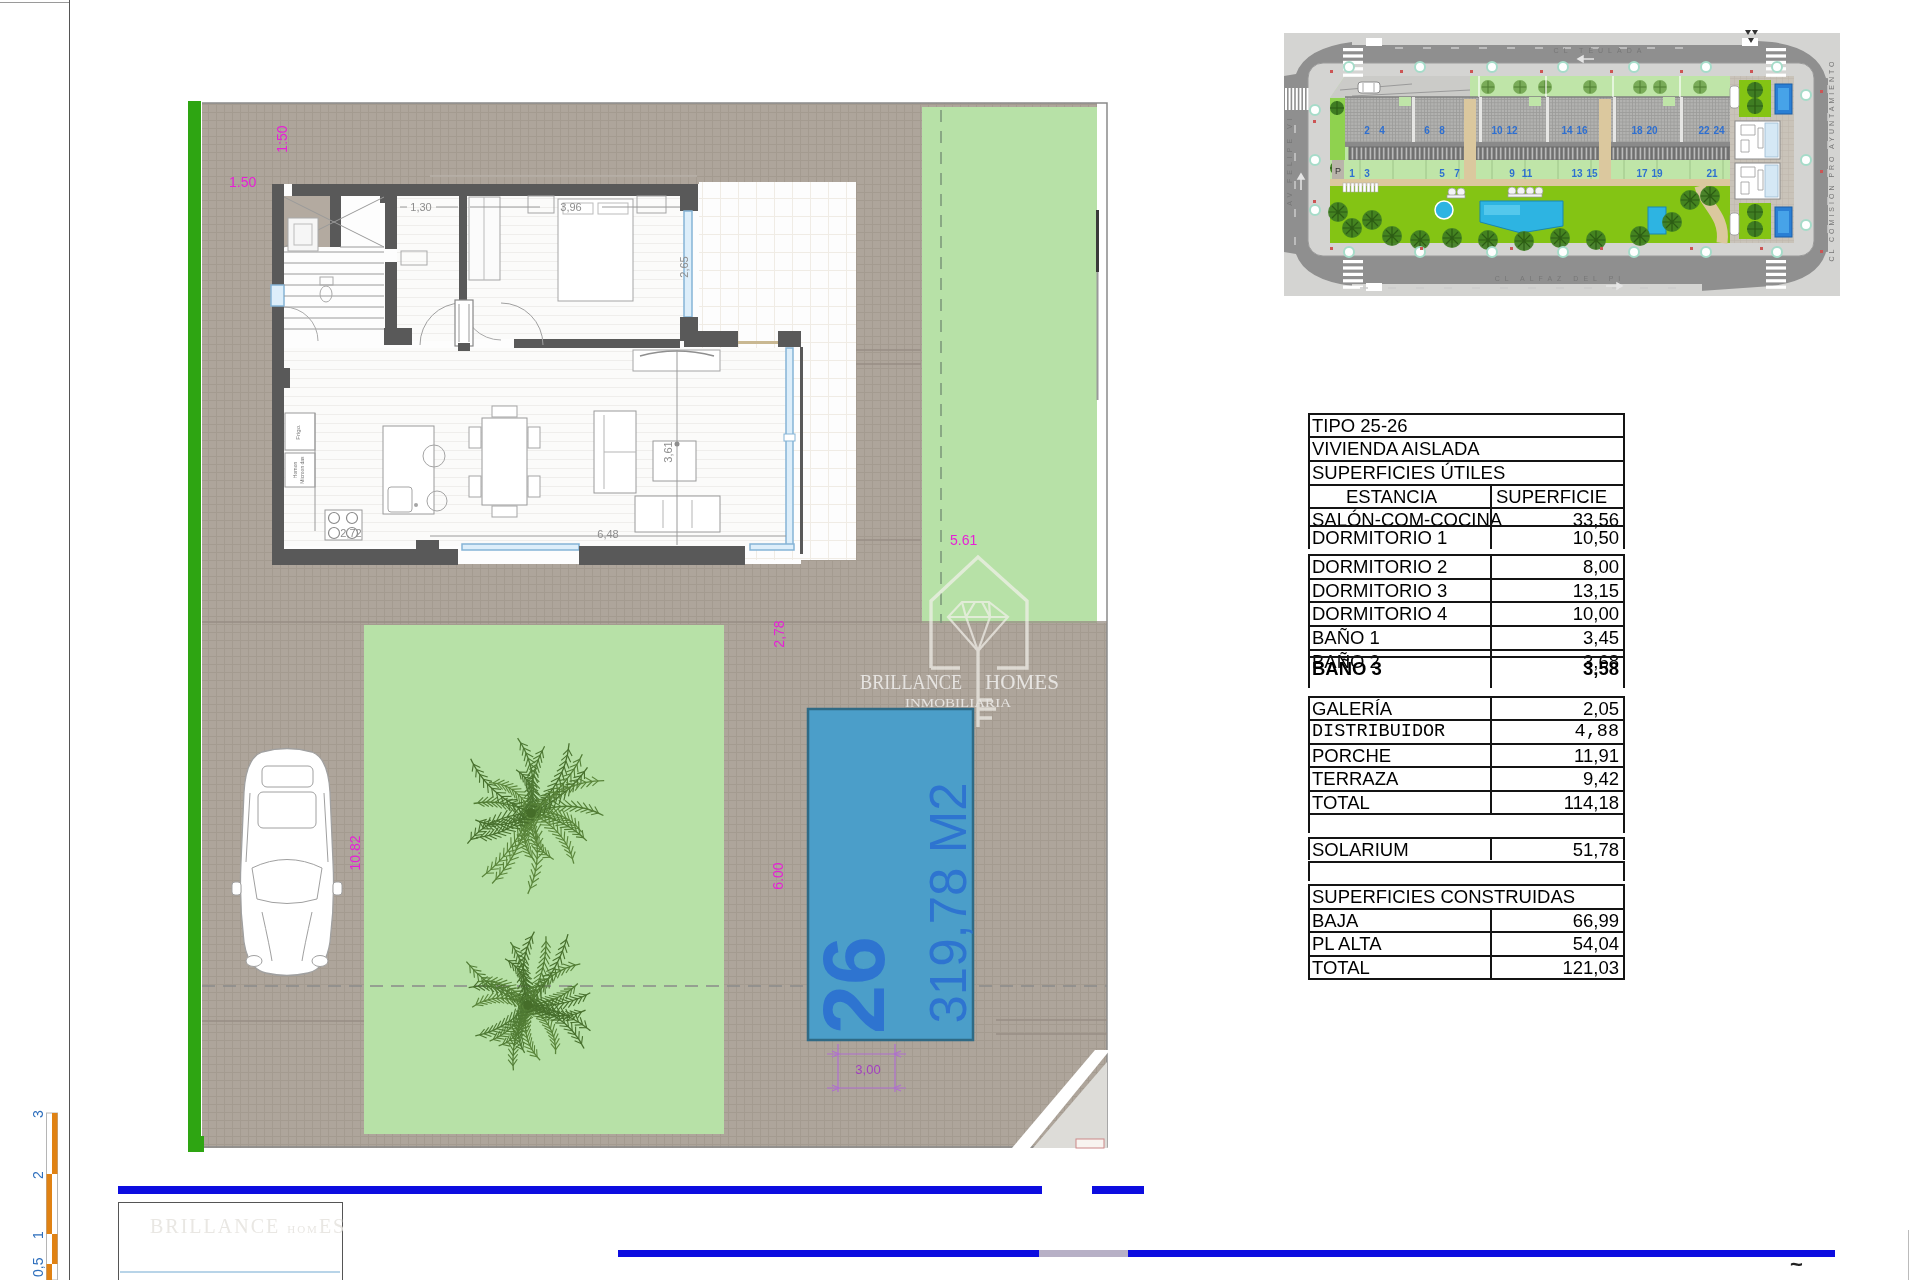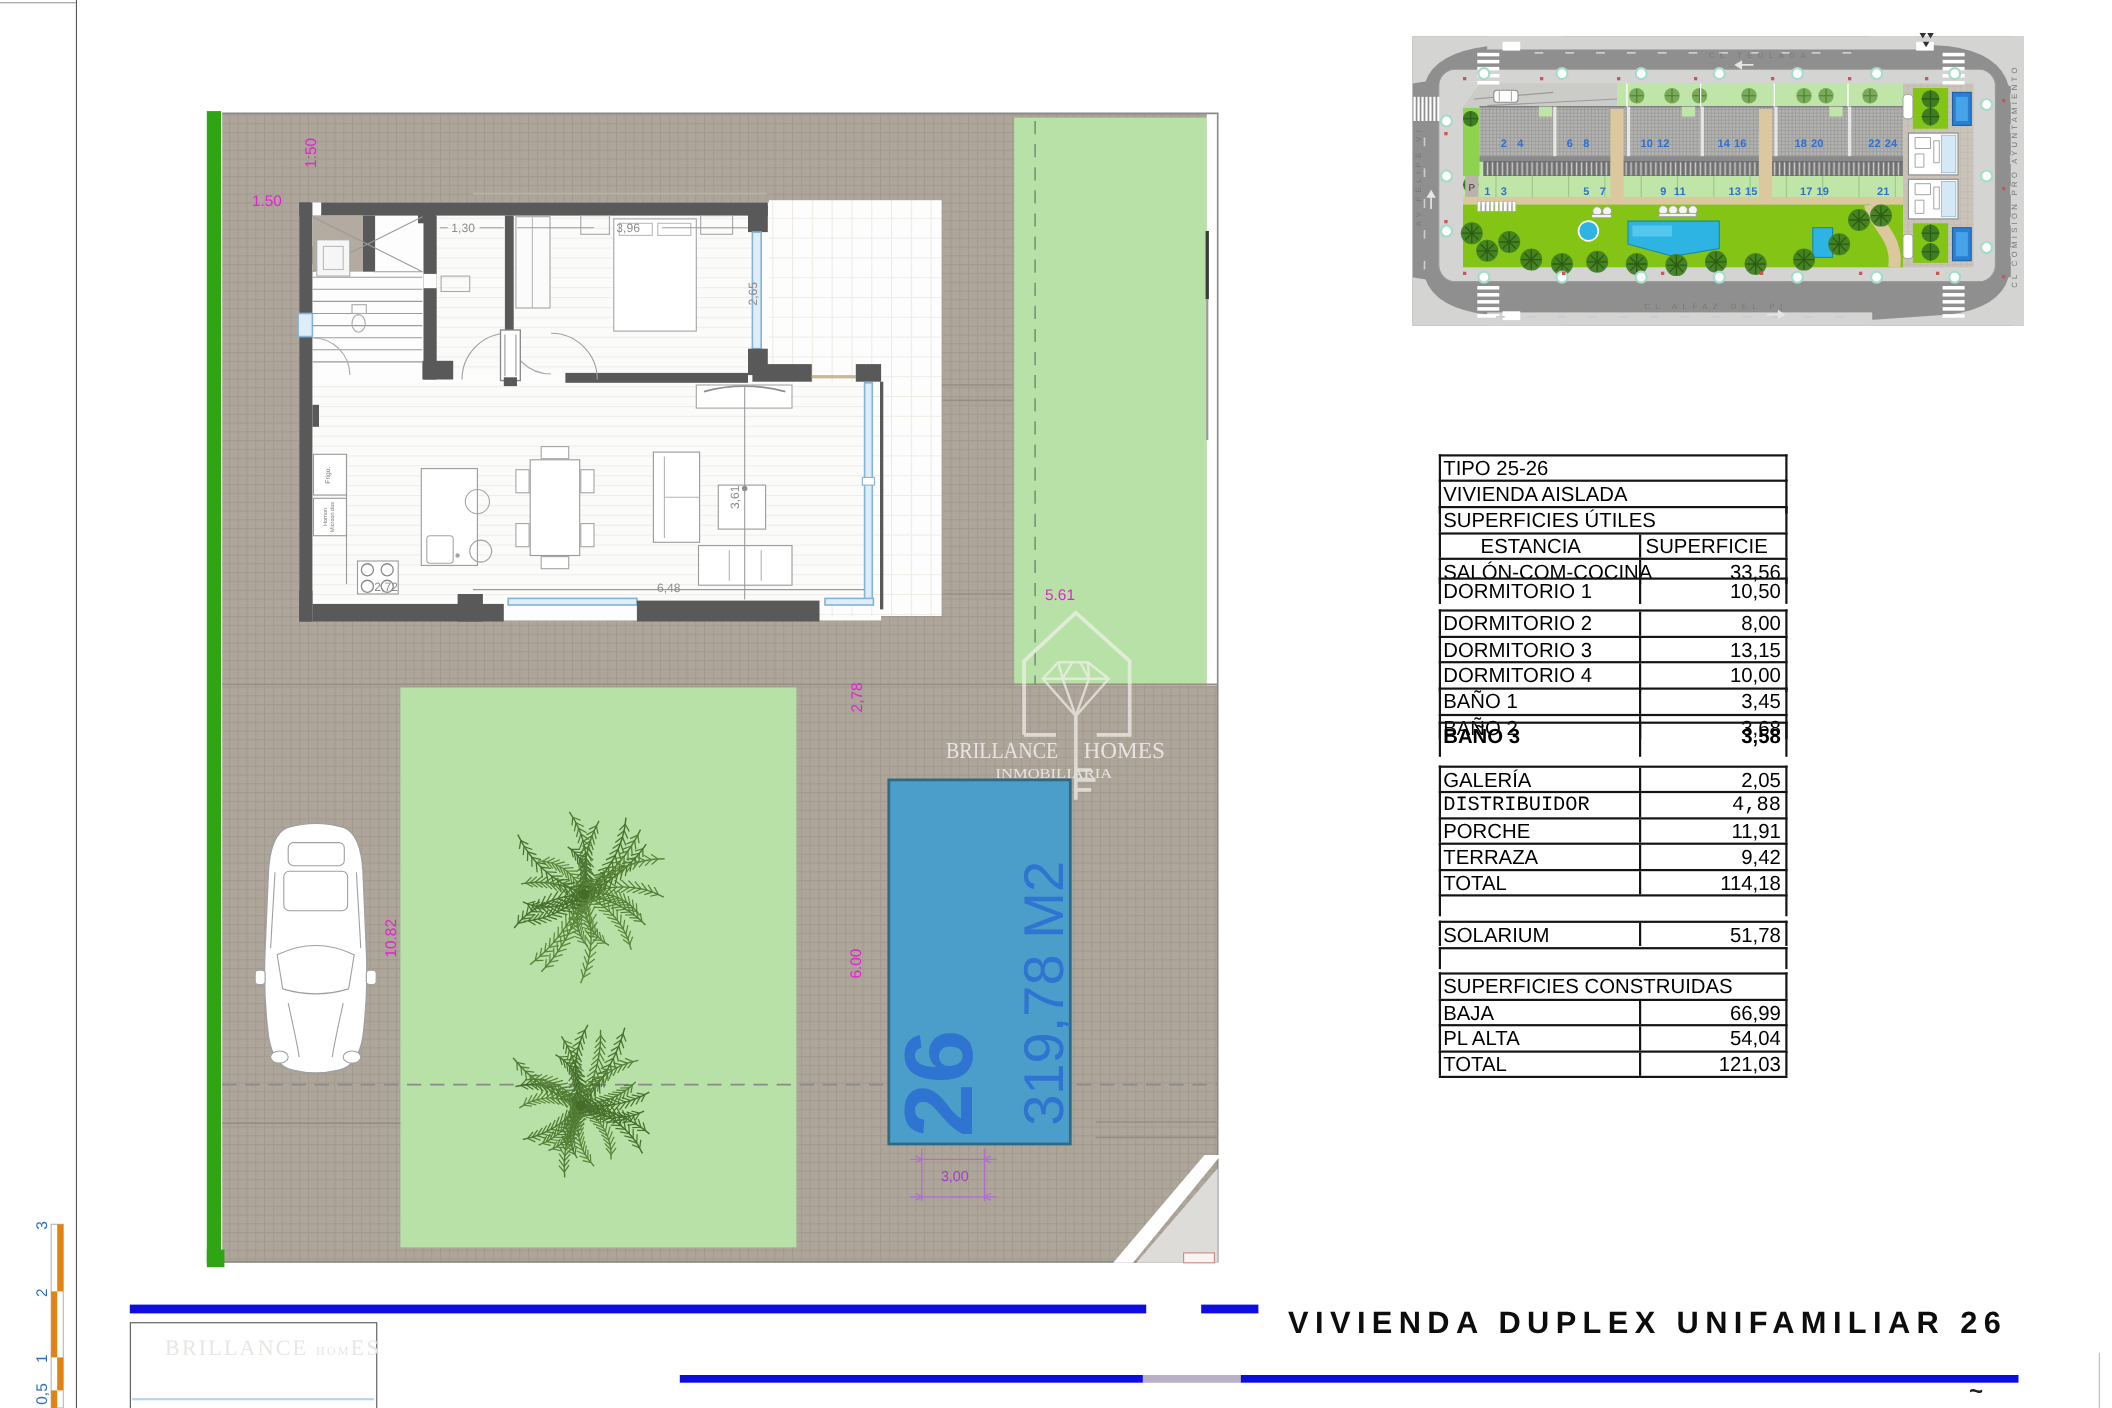--- a/index.html
+++ b/index.html
@@ -1848,21 +1848,20 @@
 <div class="trow" style="top:423.9px;height:23.6px;"><span class="tl">SOLARIUM</span><span class="td2"></span><span class="tv">51,78</span></div>
 <div class="tspace" style="top:447.5px;height:20px;"></div>
 <div class="trow" style="top:471.0px;height:23.6px;"><span class="tl">SUPERFICIES CONSTRUIDAS</span></div>
 <div class="trow" style="top:494.6px;height:23.5px;"><span class="tl">BAJA</span><span class="td2"></span><span class="tv">66,99</span></div>
 <div class="trow" style="top:518.1px;height:23.6px;"><span class="tl">PL ALTA</span><span class="td2"></span><span class="tv">54,04</span></div>
 <div class="trow" style="top:541.7px;height:23.5px;"><span class="tl">TOTAL</span><span class="td2"></span><span class="tv">121,03</span></div>
 
 <div class="abs" style="left:0;top:565.2px;width:317px;height:2px;background:#141414;"></div>
 </div>
 
-<div class="abs" style="left:1171px;top:1187px;width:660px;font-size:28px;font-weight:bold;letter-spacing:5.8px;color:#0d0d0d;white-space:nowrap;">VIVIENDA DUPLEX UNIFAMILIAR 26</div>
 
 <div class="abs" style="left:1790px;top:1252px;font-size:22px;font-weight:bold;color:#222;">~</div>
 
 <div class="abs" style="left:118px;top:1186px;width:924px;height:8px;background:#0d0de0;"></div>
 
 <div class="abs" style="left:1092px;top:1186px;width:52px;height:8px;background:#0d0de0;"></div>
 
 <div class="abs" style="left:618px;top:1250px;width:421px;height:7px;background:#0d0de0;"></div>
 
 <div class="abs" style="left:1039px;top:1250px;width:89px;height:7px;background:#b7b0c6;"></div>

